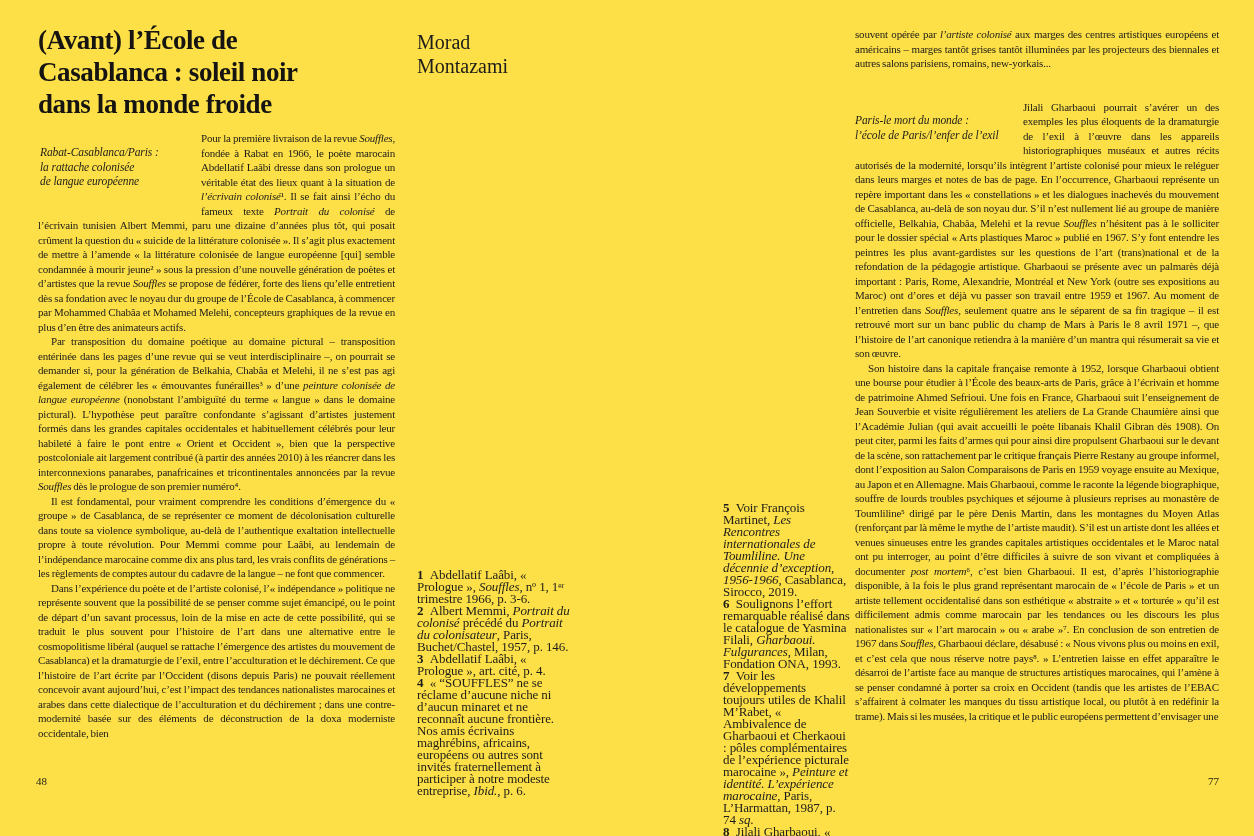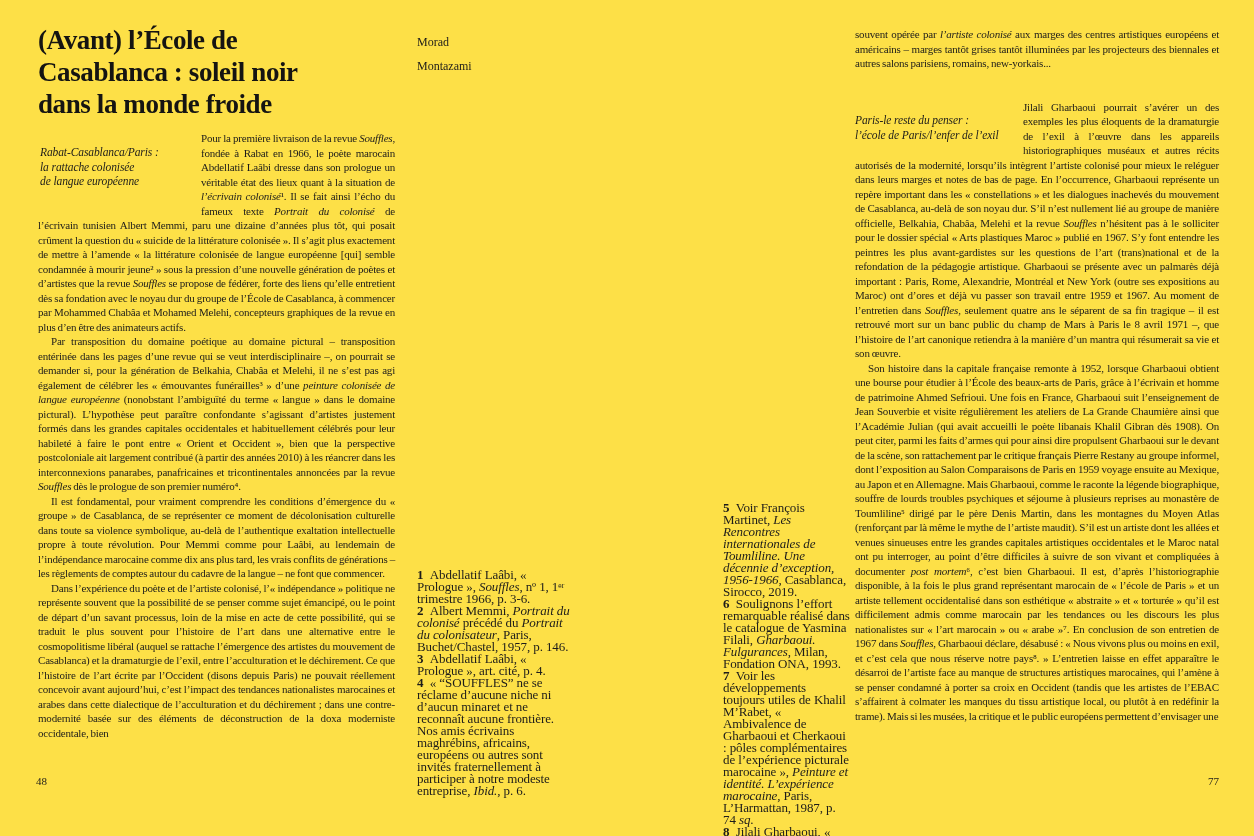--- a/index.html
+++ b/index.html
@@ -14,21 +14,21 @@
     padding-left:37px;
   }
   
   .title{
     position:absolute;left:38px;top:24px;width:380px;
     font-size:27px;line-height:32px;font-weight:700;
     letter-spacing:-0.4px;color:#151412;
   }
   .author{
     position:absolute;left:417px;top:30px;width:200px;
-    font-size:12px;line-height:24px;color:#1d1c1a;
+    font-size:20px;line-height:24px;color:#1d1c1a;
   }
   
   .margin-note{
     position:absolute;
     font-style:italic;font-size:11.5px;line-height:14.5px;
     letter-spacing:-0.1px;color:#1d1c1a;
   }
   #note-left{left:40px;top:145px;width:175px;}
   #note-right{left:855px;top:113px;width:185px;}
   
@@ -105,21 +105,21 @@
     </div>
 
   <div id="fn-col-2" class="fncol">
       <p><b>5</b> Voir François Martinet, <i>Les Rencontres internationales de Toumliline. Une décennie d’exception, 1956-1966</i>, Casablanca, Sirocco, 2019.</p>
       <p><b>6</b> Soulignons l’effort remarquable réalisé dans le catalogue de Yasmina Filali, <i>Gharbaoui. Fulgurances</i>, Milan, Fondation ONA, 1993.</p>
       <p><b>7</b> Voir les développements toujours utiles de Khalil M’Rabet, « Ambivalence de Gharbaoui et Cherkaoui : pôles complémentaires de l’expérience picturale marocaine », <i>Peinture et identité. L’expérience marocaine</i>, Paris, L’Harmattan, 1987, p. 74 <i>sq</i>.</p>
       <p><b>8</b> Jilali Gharbaoui, « Questionnaire – Jilali Gharbaoui », <i>Souffles</i>, nº 7-8, 3ᵉ-4ᵉ trimestres 1967, p. 55.</p>
     </div>
 
   <div id="note-right" class="margin-note">
-    <div>Paris-le reste du penser :</div>
+    <div>Paris-le mort du monde :</div>
     <div>l’école de Paris/l’enfer de l’exil</div>
   </div>
 
   <div id="body-right" class="bodycol">
     <p class="cont">souvent opérée par <i>l’artiste colonisé</i> aux marges des centres artistiques européens et américains – marges tantôt grises tantôt illuminées par les projecteurs des biennales et autres salons parisiens, romains, new-yorkais...</p>
     <div id="spacer-right" class="wrap-spacer"></div>
     <p class="after-gap">Jilali Gharbaoui pourrait s’avérer un des exemples les plus éloquents de la dramaturgie de l’exil à l’œuvre dans les appareils historiographiques muséaux et autres récits autorisés de la modernité, lorsqu’ils intègrent l’artiste colonisé pour mieux le reléguer dans leurs marges et notes de bas de page. En l’occurrence, Gharbaoui représente un repère important dans les « constellations » et les dialogues inachevés du mouvement de Casablanca, au-delà de son noyau dur. S’il n’est nullement lié au groupe de manière officielle, Belkahia, Chabâa, Melehi et la revue <i>Souffles</i> n’hésitent pas à le solliciter pour le dossier spécial « Arts plastiques Maroc » publié en 1967. S’y font entendre les peintres les plus avant-gardistes sur les questions de l’art (trans)national et de la refondation de la pédagogie artistique. Gharbaoui se présente avec un palmarès déjà important : Paris, Rome, Alexandrie, Montréal et New York (outre ses expositions au Maroc) ont d’ores et déjà vu passer son travail entre 1959 et 1967. Au moment de l’entretien dans <i>Souffles</i>, seulement quatre ans le séparent de sa fin tragique – il est retrouvé mort sur un banc public du champ de Mars à Paris le 8 avril 1971 –, que l’histoire de l’art canonique retiendra à la manière d’un mantra qui résumerait sa vie et son œuvre.</p>
     <p class="indent">Son histoire dans la capitale française remonte à 1952, lorsque Gharbaoui obtient une bourse pour étudier à l’École des beaux-arts de Paris, grâce à l’écrivain et homme de patrimoine Ahmed Sefrioui. Une fois en France, Gharbaoui suit l’enseignement de Jean Souverbie et visite régulièrement les ateliers de La Grande Chaumière ainsi que l’Académie Julian (qui avait accueilli le poète libanais Khalil Gibran dès 1908). On peut citer, parmi les faits d’armes qui pour ainsi dire propulsent Gharbaoui sur le devant de la scène, son rattachement par le critique français Pierre Restany au groupe informel, dont l’exposition au Salon Comparaisons de Paris en 1959 voyage ensuite au Mexique, au Japon et en Allemagne. Mais Gharbaoui, comme le raconte la légende biographique, souffre de lourds troubles psychiques et séjourne à plusieurs reprises au monastère de Toumliline⁵ dirigé par le père Denis Martin, dans les montagnes du Moyen Atlas (renforçant par là même le mythe de l’artiste maudit). S’il est un artiste dont les allées et venues sinueuses entre les grandes capitales artistiques occidentales et le Maroc natal ont pu interroger, au point d’être difficiles à suivre de son vivant et compliquées à documenter <i>post mortem</i>⁶, c’est bien Gharbaoui. Il est, d’après l’historiographie disponible, à la fois le plus grand représentant marocain de « l’école de Paris » et un artiste tellement occidentalisé dans son esthétique « abstraite » et « torturée » qu’il est difficilement admis comme marocain par les tendances ou les discours les plus nationalistes sur « l’art marocain » ou « arabe »⁷. En conclusion de son entretien de 1967 dans <i>Souffles</i>, Gharbaoui déclare, désabusé : « Nous vivons plus ou moins en exil, et c’est cela que nous réserve notre pays⁸. » L’entretien laisse en effet apparaître le désarroi de l’artiste face au manque de structures artistiques marocaines, qui l’amène à se penser condamné à porter sa croix en Occident (tandis que les artistes de l’EBAC s’affairent à colmater les manques du tissu artistique local, ou plutôt à en redéfinir la trame). Mais si les musées, la critique et le public européens permettent d’envisager une</p>
   </div>
 

